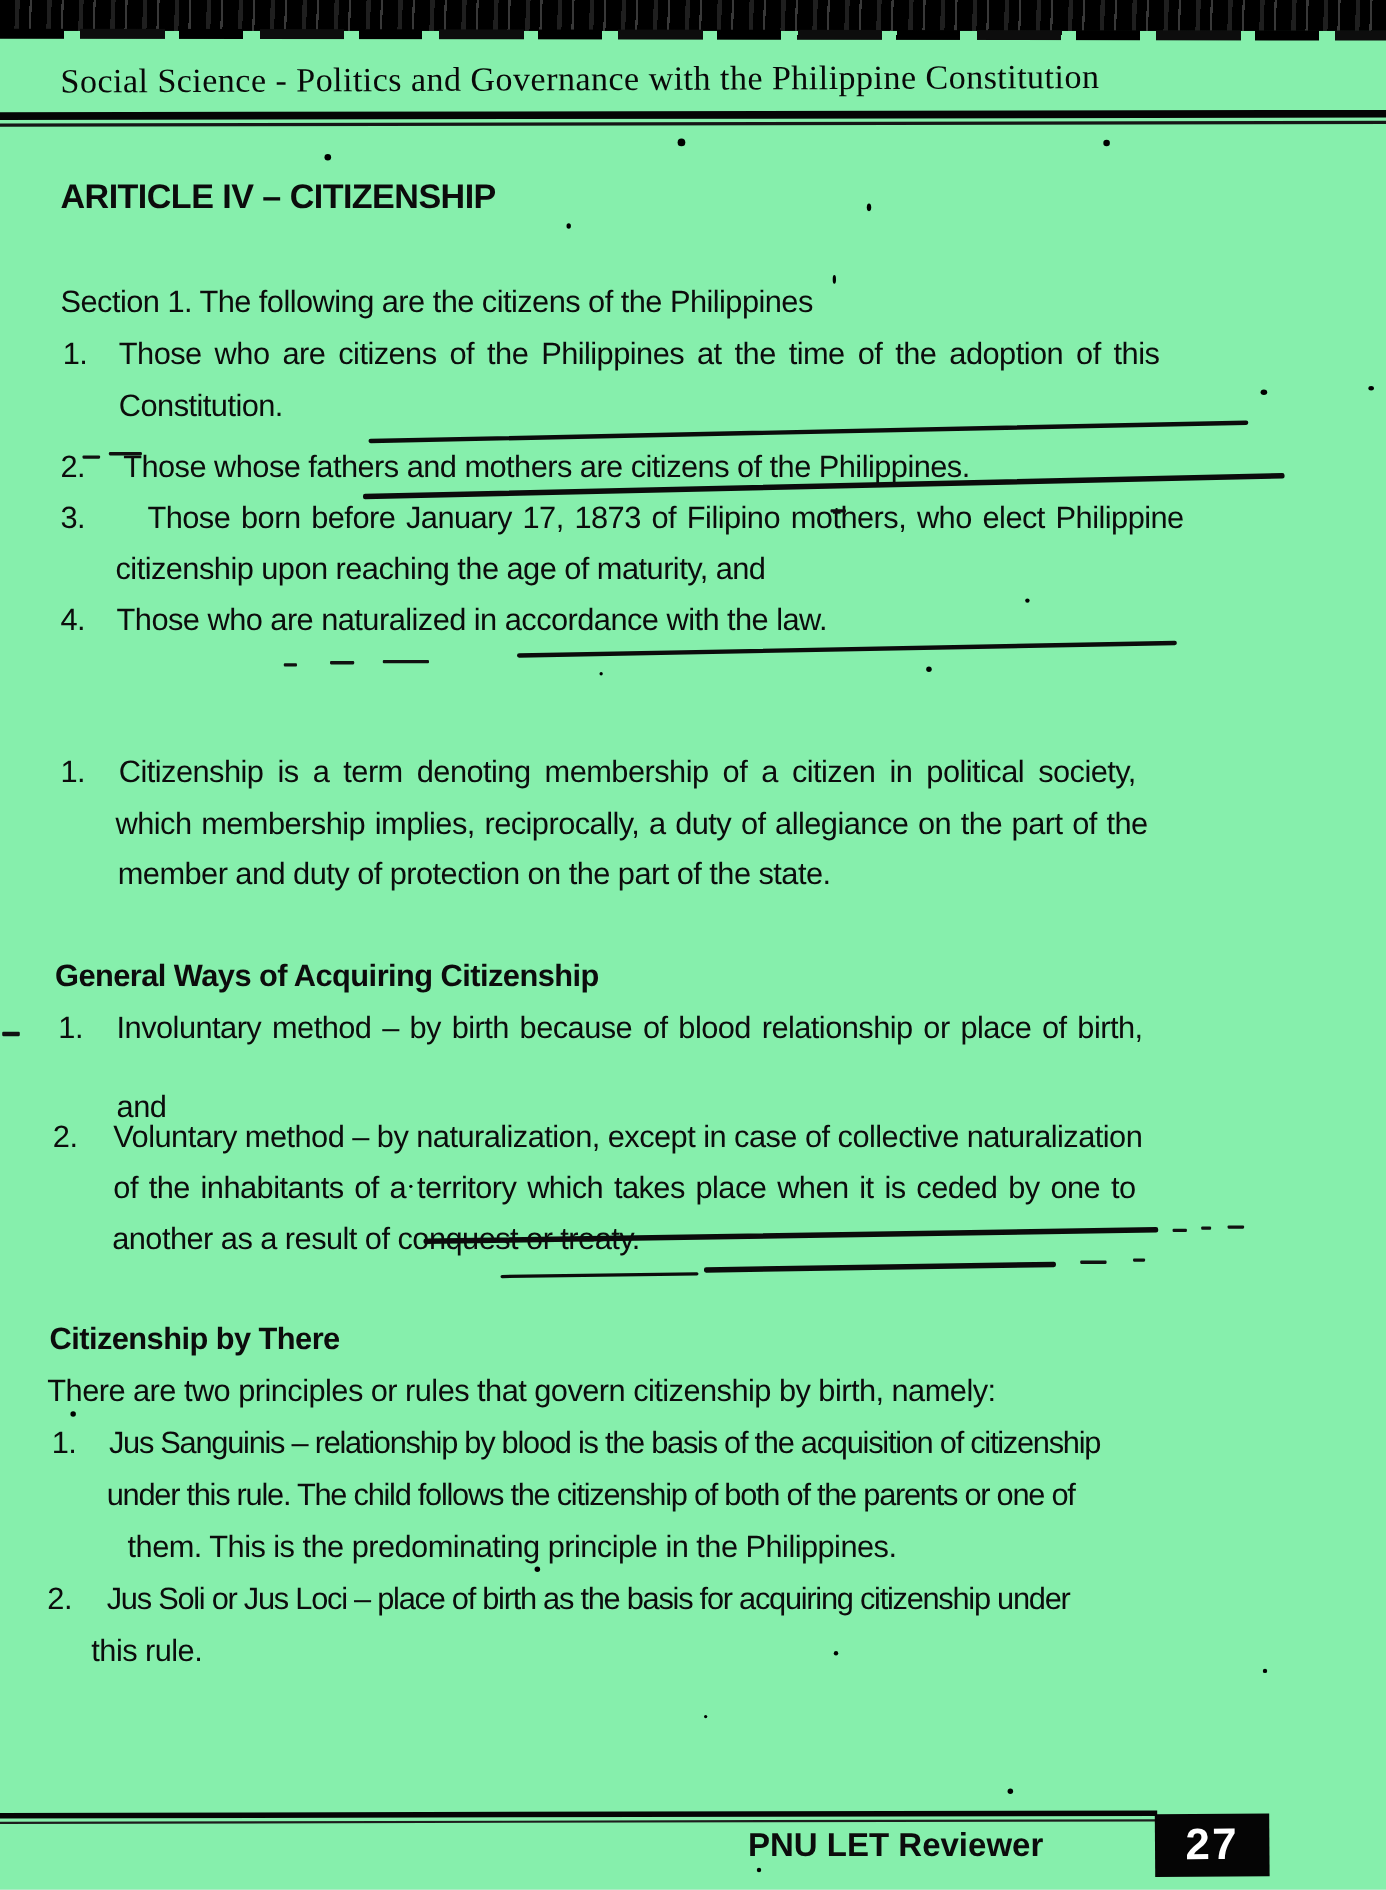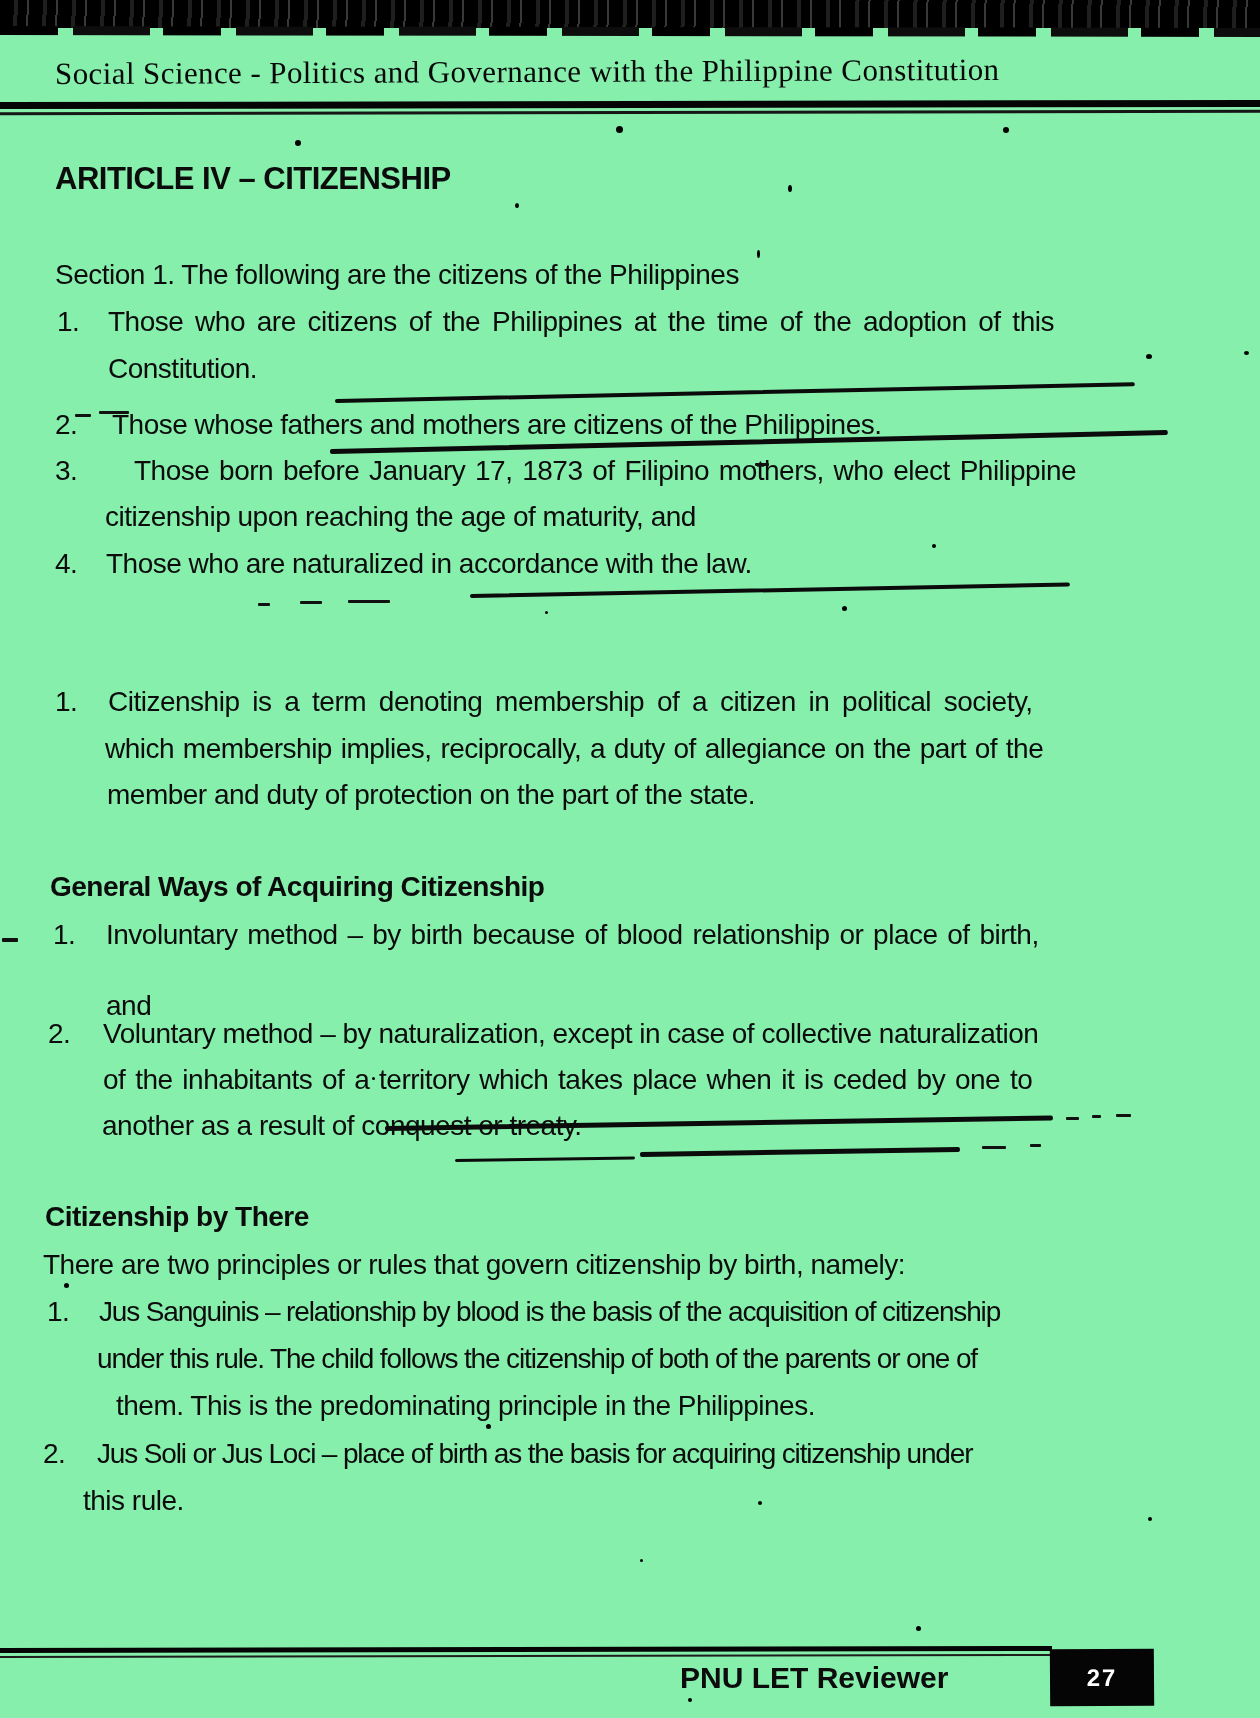--- a/index.html
+++ b/index.html
@@ -30,21 +30,21 @@
   .hd{font-weight:bold;}
   .t31{font-size:31px;}
   .ws1{word-spacing:1.5px}.ws2{word-spacing:2.5px}.ws4{word-spacing:4.5px}.ws5{word-spacing:5.5px}
   .tight{letter-spacing:-1.15px}
   .footer-brand{font-weight:bold;font-size:30px;letter-spacing:0;}
   .page-box{
     position:absolute;left:1050px;top:1649px;width:104px;height:57px;
     background:#050505;display:flex;align-items:center;justify-content:center;
     transform:rotate(-.4deg);
   }
-  .page-box span{color:#fff;font-weight:bold;font-size:24px;font-family:"Liberation Sans",sans-serif;letter-spacing:2px;text-shadow:0 0 1px #000;}
+  .page-box span{color:#fff;font-weight:bold;font-size:40px;font-family:"Liberation Sans",sans-serif;letter-spacing:2px;text-shadow:0 0 1px #000;}
 </style>
 </head>
 <body>
 
 <div class="page">
 
   <div class="noise-band"></div>
   <div class="noise-band-frag"></div>
 
   <div class="ln serif" style="left:55px;top:55px;transform:rotate(-.25deg);">Social Science - Politics and Governance with the Philippine Constitution</div>

